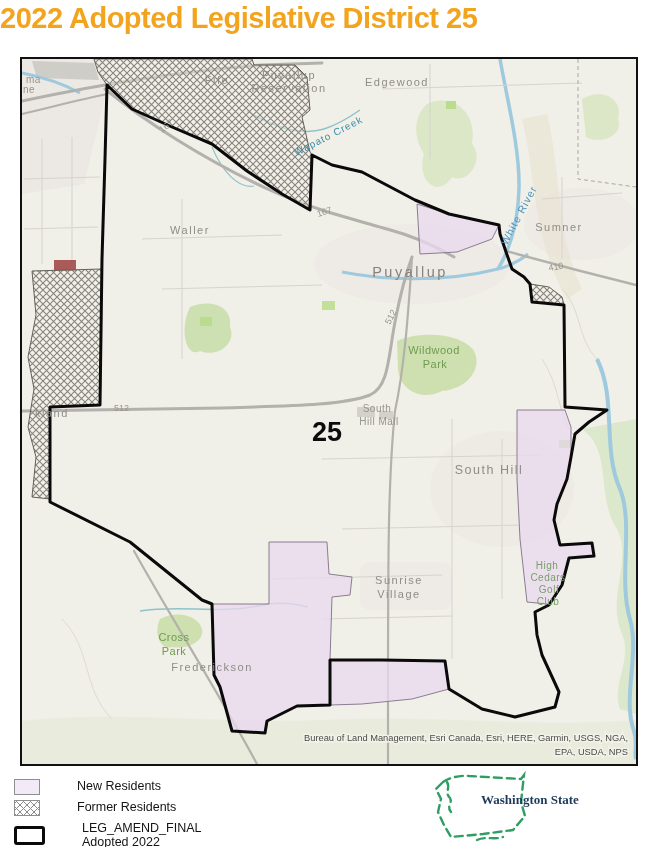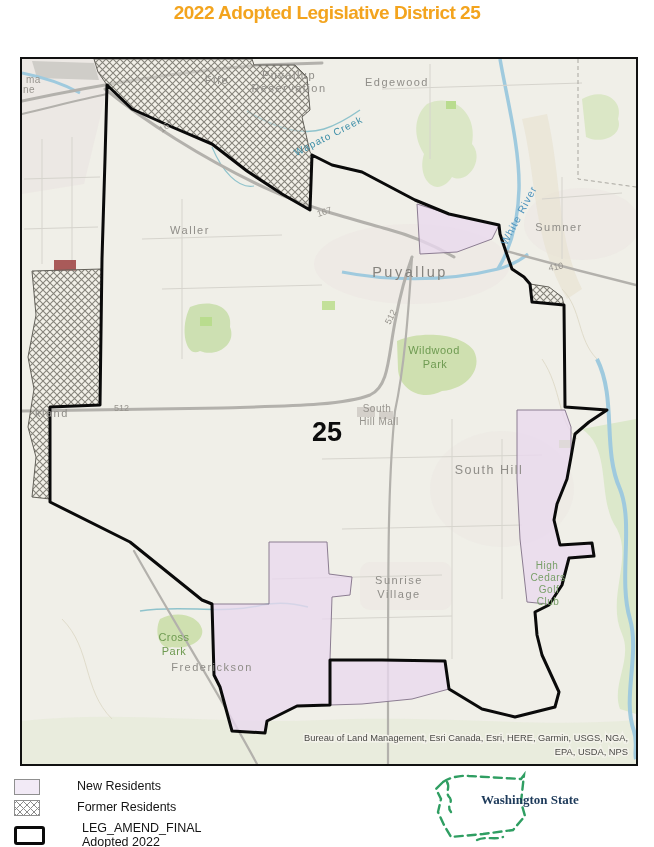--- a/index.html
+++ b/index.html
@@ -1,19 +1,19 @@
 <!DOCTYPE html>
 <html><head>
 <meta charset="utf-8">
 <style>
   html,body{margin:0;padding:0;background:#ffffff;}
   .page{position:relative;width:654px;height:847px;background:#ffffff;overflow:hidden;
         font-family:"Liberation Sans",sans-serif;}
-  .title{position:absolute;top:2px;left:0;width:100%;text-align:center;
-         font-size:19px;font-weight:bold;letter-spacing:-0.5px;color:#F3A41E;}
+  .title{position:absolute;top:2px;left:0;width:100%;
+         font-size:29px;font-weight:bold;letter-spacing:-0.5px;color:#F3A41E;}
   .map-frame{position:absolute;left:20px;top:57px;width:614px;height:705px;
              border:2px solid #111;box-sizing:content-box;background:#ec4899;}
   .map-frame svg{display:block;}
 
   
   .lbl-gray{fill:#8f8d88;font-size:11px;letter-spacing:1.5px;}
   .lbl-gray-sm{fill:#97948e;font-size:10px;letter-spacing:0.5px;}
   .lbl-city{fill:#85837e;font-size:14.5px;letter-spacing:2.5px;}
   .lbl-green{fill:#6f9b52;font-size:11px;letter-spacing:0.5px;}
   .lbl-green-sm{fill:#7aa06a;font-size:10px;letter-spacing:0.5px;}

